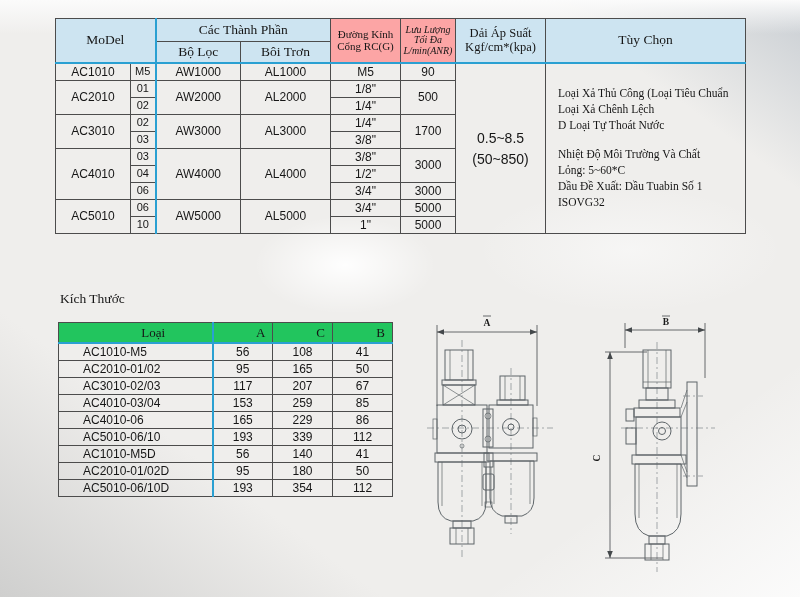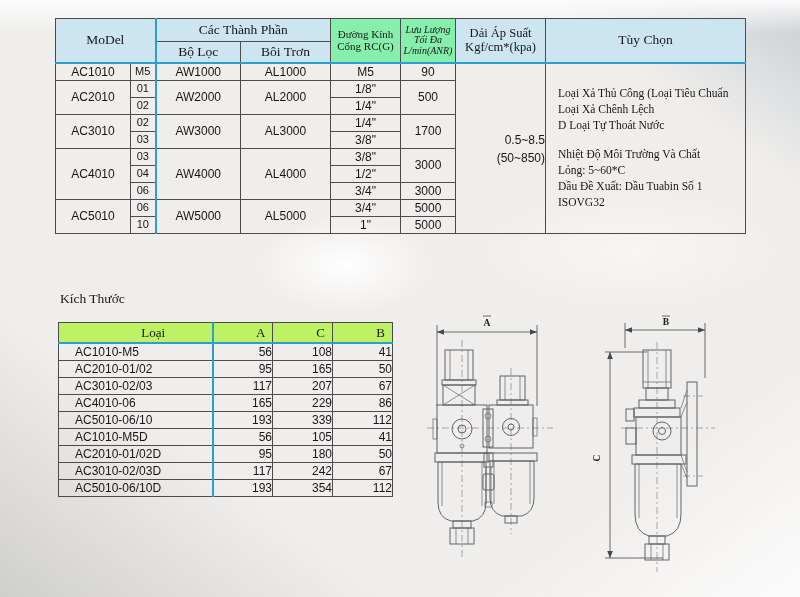--- a/index.html
+++ b/index.html
@@ -13,40 +13,40 @@
       linear-gradient(to bottom left, #c9ced3 0%, rgba(201,206,211,0) 16%),
       linear-gradient(to top right, #cfcfce 0%, rgba(207,207,206,0) 24%),
       linear-gradient(to top left, rgba(252,252,252,.92) 0%, rgba(252,252,252,0) 20%),
       #efeeec;
   }
   table{border-collapse:collapse;table-layout:fixed;}
   
   .spec{position:absolute;left:55px;top:18px;width:690px;font-size:12px;}
   .spec th,.spec td{border:1px solid #4c4c4c;padding:0;text-align:center;vertical-align:middle;line-height:1.05;}
   .spec th{background:#cde4f1;font-family:"Liberation Serif",serif;font-weight:normal;font-size:13.5px;}
-  .spec th.lighthdr{background:#86efac;font-size:11px;}
+  .spec th.lighthdr{background:#fca5a5;font-size:11px;}
   .spec th.flowhdr{font-size:10px;font-style:italic;}
   .spec .h1 th{height:22px;}
   .spec .h2 th{height:20px;border-bottom:2px solid #2aa0d2;}
   .spec th.hb{border-bottom:2px solid #2aa0d2;}
   .spec td{height:16px;}
   .blue-r{border-right:2px solid #2aa0d2 !important;}
   .spec td.subcell{font-size:11px;}
-  .spec td.presscell{font-size:12px;line-height:1.5;background:transparent;text-align:right;}
+  .spec td.presscell{font-size:14px;line-height:1.5;background:transparent;}
   .spec td.optcell{text-align:left;vertical-align:middle;padding:4px 6px 4px 12px;
     font-family:"Liberation Serif",serif;font-size:11.5px;line-height:1.38;}
   .optgap{height:13px;}
   
   .dim-title{position:absolute;left:60px;top:291px;font-family:"Liberation Serif",serif;font-size:13.5px;}
   .dims{position:absolute;left:58px;top:322px;width:334px;font-size:12px;}
   .dims th,.dims td{border:1px solid #4c4c4c;padding:0;text-align:center;vertical-align:middle;}
-  .dims th{background:#bef264;font-family:"Liberation Serif",serif;font-weight:normal;font-size:13px;
+  .dims th{background:#22c55e;font-family:"Liberation Serif",serif;font-weight:normal;font-size:13px;
     height:19px;border-bottom:2px solid #2aa0d2;padding-left:36px;}
-  .dims td{height:16px;text-align:right;}
-  .dims td.typecell{text-align:left;padding-left:16px;}
+  .dims td{height:16px;}
+  .dims td.typecell{text-align:left;padding-left:24px;}
   
   .draw{position:absolute;}
   .draw .sh{fill:none;stroke:#5e6569;stroke-width:1;}
   .draw .shl{fill:none;stroke:#5e6569;stroke-width:.7;}
   .draw .cl{fill:none;stroke:#82888c;stroke-width:.7;stroke-dasharray:7 3 2 3;}
   .draw .dim{stroke:#44484b;stroke-width:.8;fill:none;}
   .draw .ah{fill:#44484b;stroke:none;}
   .draw text{font-family:"Liberation Serif",serif;font-size:9.5px;font-weight:bold;fill:#1a1a1a;}
 </style>
 </head>
@@ -196,48 +196,48 @@
         <td>165</td>
         <td>50</td>
       </tr>
     <tr>
         <td class="typecell blue-r">AC3010-02/03</td>
         <td>117</td>
         <td>207</td>
         <td>67</td>
       </tr>
     <tr>
+        <td class="typecell blue-r">AC4010-03/04</td>
+        <td>153</td>
+        <td>259</td>
+        <td>85</td>
+      </tr>
+    <tr>
         <td class="typecell blue-r">AC4010-06</td>
         <td>165</td>
         <td>229</td>
         <td>86</td>
       </tr>
     <tr>
         <td class="typecell blue-r">AC5010-06/10</td>
         <td>193</td>
         <td>339</td>
         <td>112</td>
       </tr>
     <tr>
         <td class="typecell blue-r">AC1010-M5D</td>
         <td>56</td>
-        <td>105</td>
+        <td>140</td>
         <td>41</td>
       </tr>
     <tr>
         <td class="typecell blue-r">AC2010-01/02D</td>
         <td>95</td>
         <td>180</td>
         <td>50</td>
-      </tr>
-    <tr>
-        <td class="typecell blue-r">AC3010-02/03D</td>
-        <td>117</td>
-        <td>242</td>
-        <td>67</td>
       </tr>
     <tr>
         <td class="typecell blue-r">AC5010-06/10D</td>
         <td>193</td>
         <td>354</td>
         <td>112</td>
       </tr>
   </tbody>
 </table>
 

